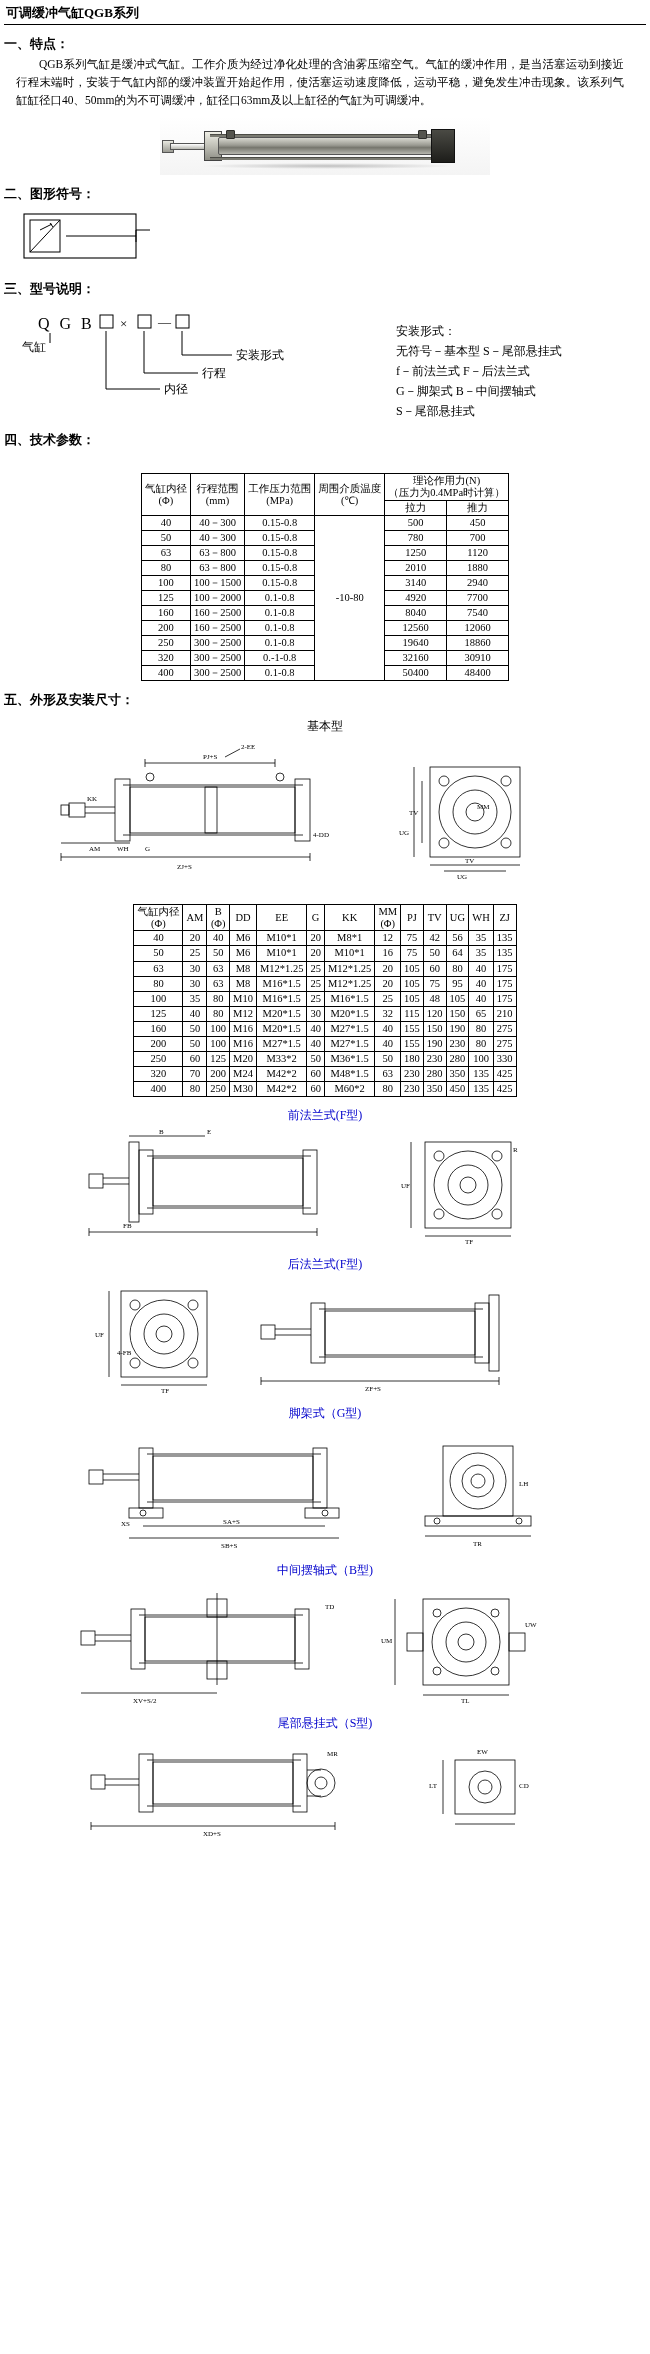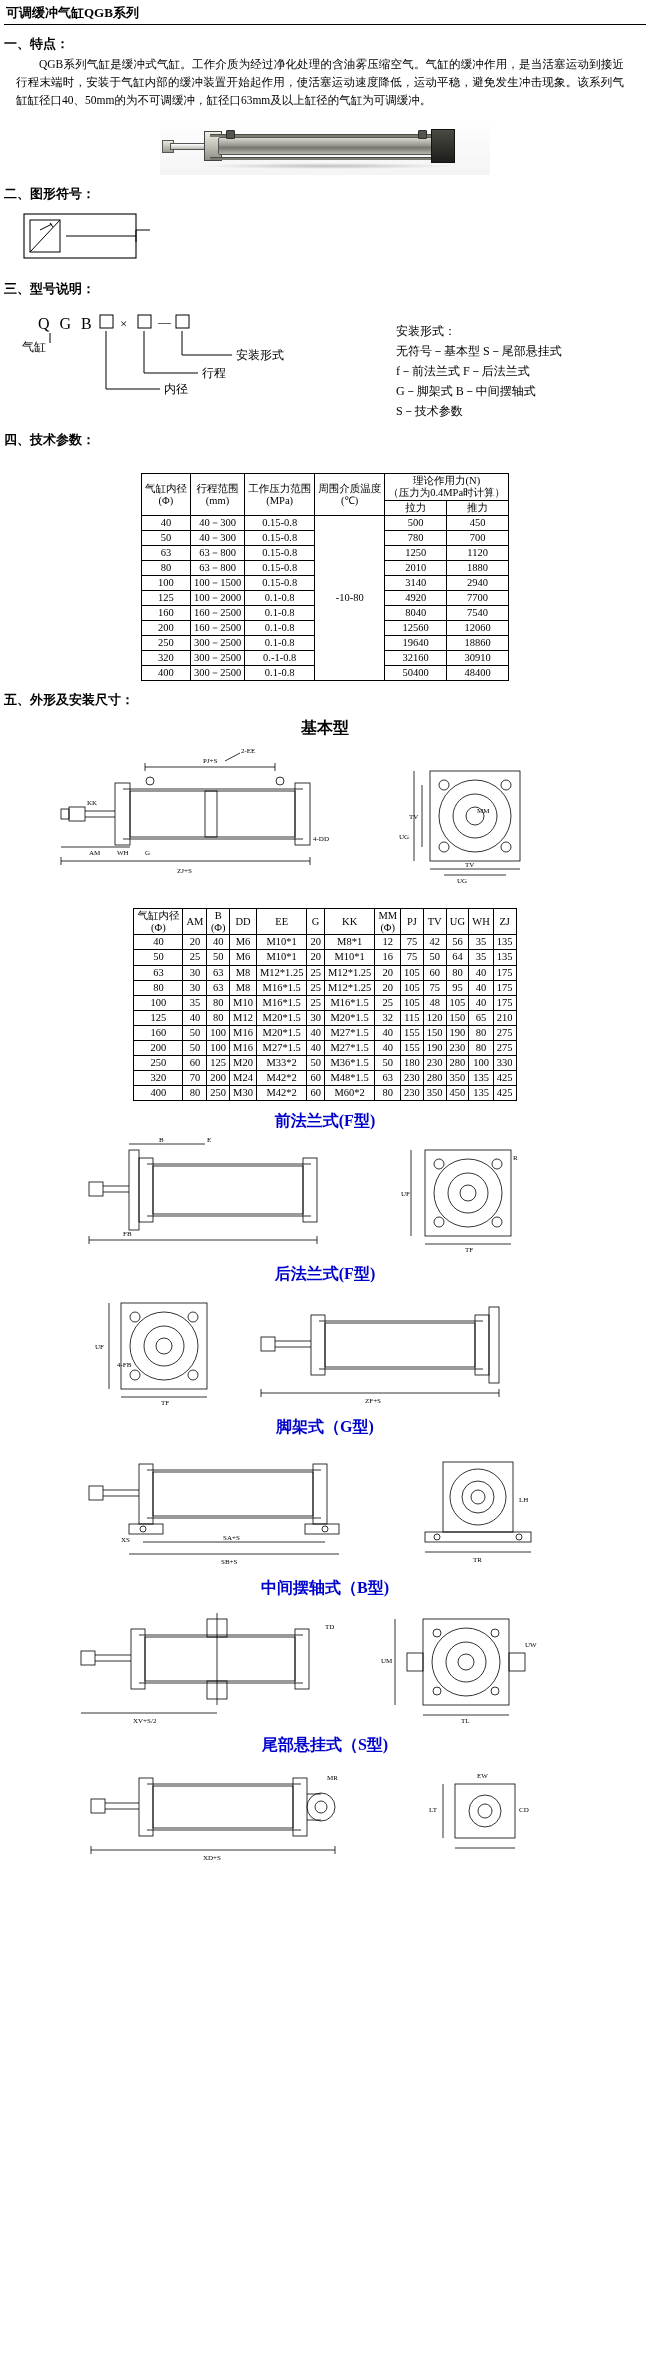--- a/index.html
+++ b/index.html
@@ -145,22 +145,22 @@
     text-align: center;
     padding: 1px 3px;
     line-height: 1.15;
     white-space: nowrap;
   }
   table.spec th { font-weight: normal; }
   table.spec .two-line { line-height: 1.1; }
 
   .center-title {
     text-align: center;
-    font-weight: bold;
-    font-size: 16px;
+    font-weight: normal;
+    font-size: 12px;
     color: #0000cc;
     padding: 6px 0 2px 0;
   }
   .center-title.black { color: #000; }
 
   .dwg {
     margin: 0 auto;
     display: block;
   }
   .fig-block { padding: 2px 0 4px 0; }
@@ -230,21 +230,21 @@
       <text x="192" y="72" font-size="12" font-family="Liberation Serif, serif">行程</text>
       <line x1="172" y1="26" x2="172" y2="50" stroke="#000"></line>
       <line x1="172" y1="50" x2="222" y2="50" stroke="#000"></line>
       <text x="226" y="54" font-size="12" font-family="Liberation Serif, serif">安装形式</text>
     </svg>
     <div class="install-list">
       <div>安装形式：</div>
       <div>无符号－基本型   S－尾部悬挂式</div>
       <div>f－前法兰式             F－后法兰式</div>
       <div>G－脚架式               B－中间摆轴式</div>
-      <div>S－技术参数</div>
+      <div>S－尾部悬挂式</div>
     </div>
   </div>
 
   <div class="section-head">四、技术参数：</div>
   <table class="spec">
     <thead>
       <tr>
         <th rowspan="2" class="two-line">气缸内径<br>(Φ)</th>
         <th rowspan="2" class="two-line">行程范围<br>(mm)</th>
         <th rowspan="2" class="two-line">工作压力范围<br>(MPa)</th>

